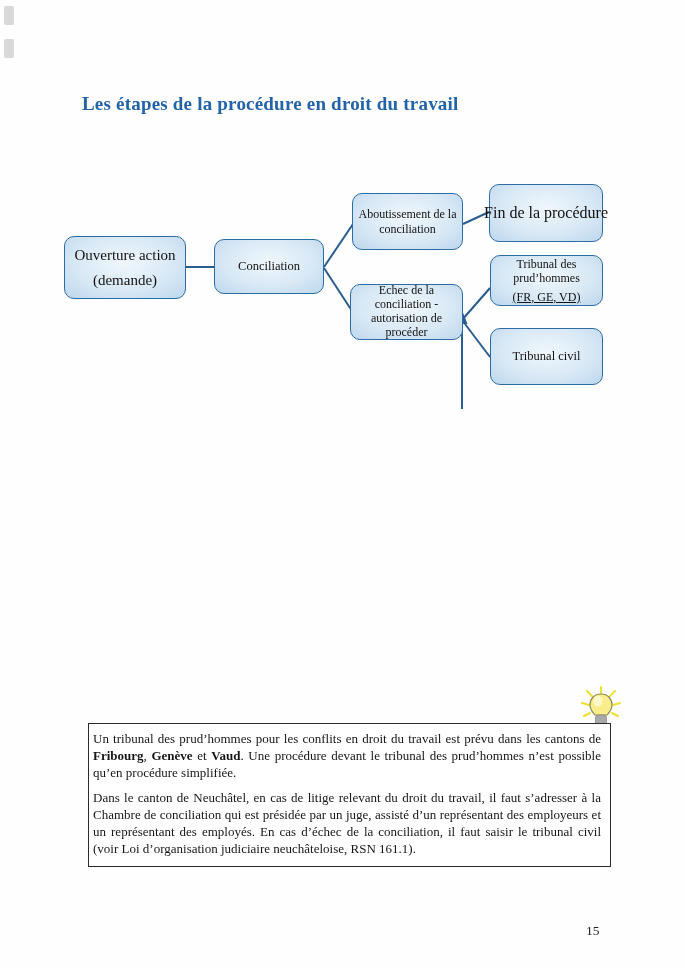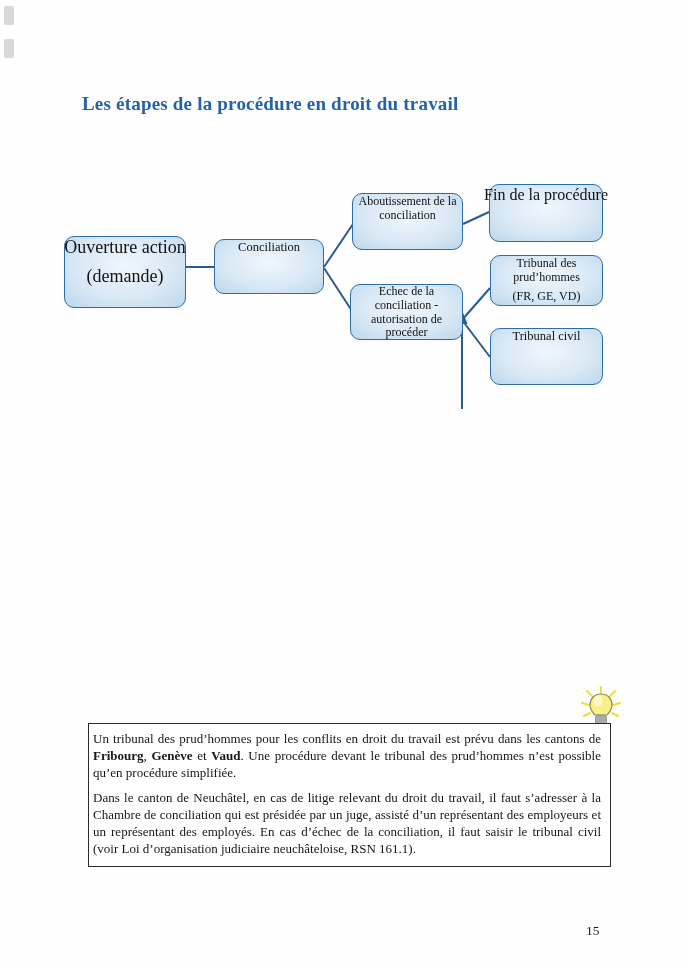--- a/index.html
+++ b/index.html
@@ -14,33 +14,33 @@
 
   .page-title{
     position:absolute; left:82px; top:80px; width:560px;
     font-size:19px; font-weight:bold; color:#2563a8; letter-spacing:.2px;
   }
 
   
   .connector-svg{position:absolute; left:0; top:0; width:685px; height:968px; pointer-events:none;}
   .node{
     position:absolute; box-sizing:border-box;
-    display:flex; flex-direction:column; align-items:center; justify-content:flex-start;
+    display:flex; flex-direction:column; align-items:center; justify-content:center;
     border:1.6px solid #2e6da4; border-radius:10px;
     background:radial-gradient(ellipse 75% 85% at 50% 42%, #f0f7fc 0%, #d8e8f5 55%, #b9d5ec 100%);
     font-size:12px; line-height:1.2; text-align:center; color:#111;
   }
   .node .ln{white-space:nowrap;}
-  .node-ouverture{left:64px; top:236px; width:122px; height:72px; row-gap:7px; font-size:18px;}
+  .node-ouverture{left:64px; top:236px; width:122px; height:63px; row-gap:7px; font-size:15px;}
   .node-conciliation{left:214px; top:239px; width:110px; height:55px; font-size:12.5px;}
   .node-aboutissement{left:352px; top:193px; width:111px; height:57px;}
   .node-fin{left:489px; top:184px; width:114px; height:58px; font-size:16px;}
   .node-echec{left:350px; top:284px; width:113px; height:56px; line-height:1.15;}
   .node-prudhommes{left:490px; top:255px; width:113px; height:51px;}
-  .node-prudhommes .ln:last-child{margin-top:4px;}
+  .node-prudhommes .ln:last-child{margin-top:4px;text-decoration:underline;}
   .node-civil{left:490px; top:328px; width:113px; height:57px; font-size:12.5px;}
   .node-delai{
     left:375px; top:409px; width:121px; height:47px;
     border:1.5px solid #4a4a4a; border-radius:0;
     background:linear-gradient(180deg,#dde9f4 0%,#d4e2f0 100%);
     line-height:1.18;
   }
 
   
   .note-box{

